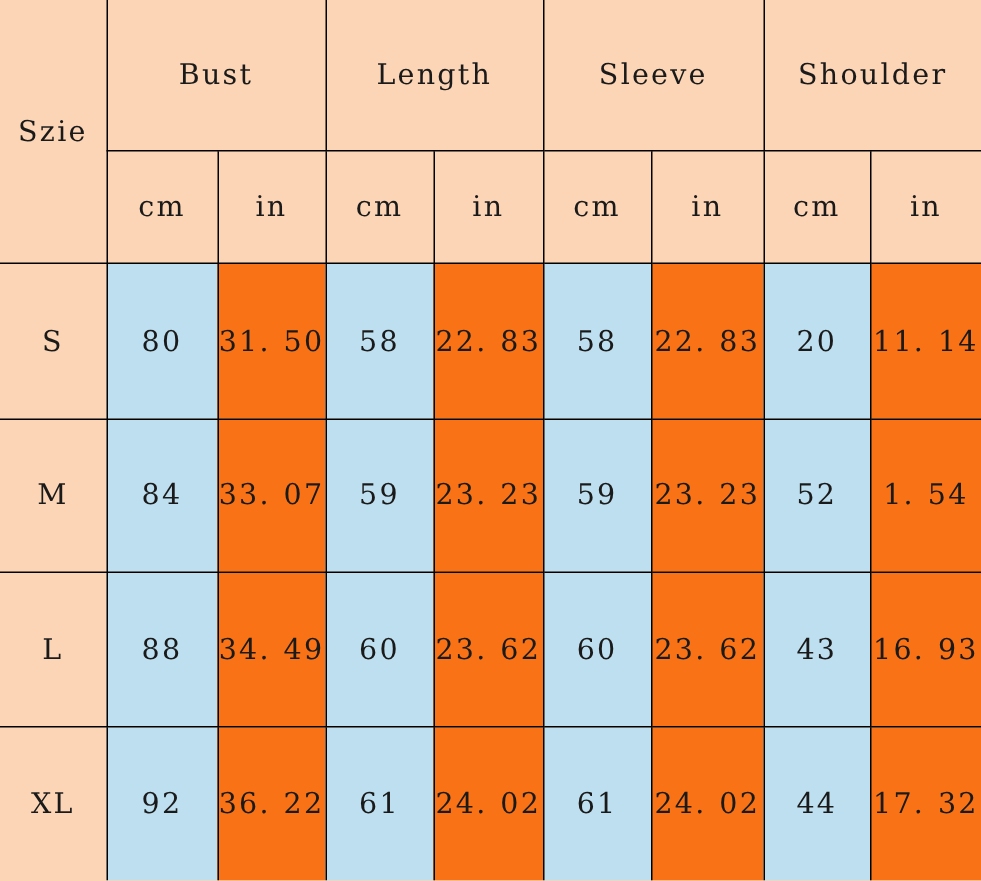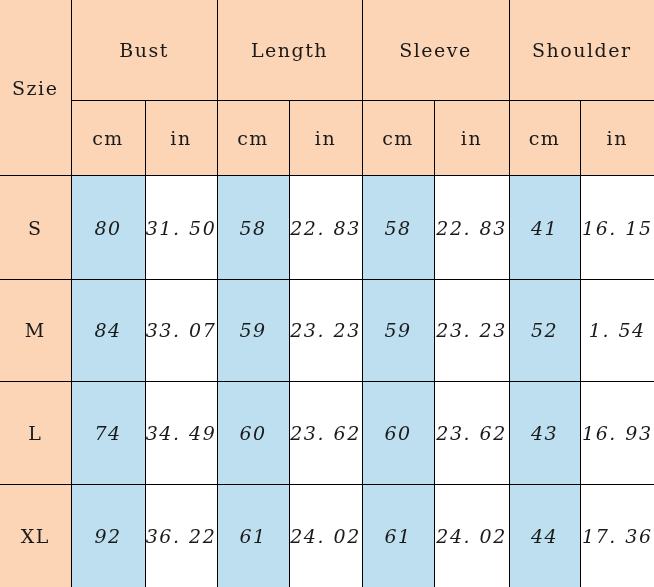--- a/index.html
+++ b/index.html
@@ -34,21 +34,21 @@
 
   
   #size-chart tr:first-child td { border-top: none; }
   #size-chart tr:last-child  td { border-bottom: none; }
   #size-chart td.edge-left   { border-left: none; }
   #size-chart td.edge-right  { border-right: none; }
 
   
   .fill-peach { background: #FBD5B5; }
   .fill-blue  { background: #BDDFEF; }
-  .fill-amber { background: #ffffff; }
+  .fill-amber { background: #f97316; }
 
   
   .group-head {
     font-size: 21px;
     letter-spacing: 2.5px;
   }
   .unit-head {
     font-size: 18px;
     letter-spacing: 2px;
   }
@@ -56,21 +56,20 @@
     font-size: 20px;
     letter-spacing: 2.5px;
   }
   .size-label {
     font-size: 19px;
     letter-spacing: 2px;
   }
   .val {
     font-size: 19px;
     letter-spacing: 1px;
-    font-style: italic;
   }
   
   .val.decimal { letter-spacing: 1px; word-spacing: 1px; }
 </style>
 </head>
 <body>
 
 <table id="size-chart">
   <colgroup>
     <col style="width:71px">
@@ -105,53 +104,53 @@
     </tr>
 
     <tr style="height:98px">
       <td class="fill-peach size-label edge-left">S</td>
       <td class="fill-blue val">80</td>
       <td class="fill-amber val decimal">31. 50</td>
       <td class="fill-blue val">58</td>
       <td class="fill-amber val decimal">22. 83</td>
       <td class="fill-blue val">58</td>
       <td class="fill-amber val decimal">22. 83</td>
-      <td class="fill-blue val">41</td>
-      <td class="fill-amber val decimal edge-right">16. 15</td>
+      <td class="fill-blue val">20</td>
+      <td class="fill-amber val decimal edge-right">11. 14</td>
     </tr>
 
     <tr style="height:97px">
       <td class="fill-peach size-label edge-left">M</td>
       <td class="fill-blue val">84</td>
       <td class="fill-amber val decimal">33. 07</td>
       <td class="fill-blue val">59</td>
       <td class="fill-amber val decimal">23. 23</td>
       <td class="fill-blue val">59</td>
       <td class="fill-amber val decimal">23. 23</td>
       <td class="fill-blue val">52</td>
       <td class="fill-amber val decimal edge-right">1. 54</td>
     </tr>
 
     <tr style="height:98px">
       <td class="fill-peach size-label edge-left">L</td>
-      <td class="fill-blue val">74</td>
+      <td class="fill-blue val">88</td>
       <td class="fill-amber val decimal">34. 49</td>
       <td class="fill-blue val">60</td>
       <td class="fill-amber val decimal">23. 62</td>
       <td class="fill-blue val">60</td>
       <td class="fill-amber val decimal">23. 62</td>
       <td class="fill-blue val">43</td>
       <td class="fill-amber val decimal edge-right">16. 93</td>
     </tr>
 
     <tr style="height:97px">
       <td class="fill-peach size-label edge-left">XL</td>
       <td class="fill-blue val">92</td>
       <td class="fill-amber val decimal">36. 22</td>
       <td class="fill-blue val">61</td>
       <td class="fill-amber val decimal">24. 02</td>
       <td class="fill-blue val">61</td>
       <td class="fill-amber val decimal">24. 02</td>
       <td class="fill-blue val">44</td>
-      <td class="fill-amber val decimal edge-right">17. 36</td>
+      <td class="fill-amber val decimal edge-right">17. 32</td>
     </tr>
   </tbody>
 </table>
 
 </body></html>

